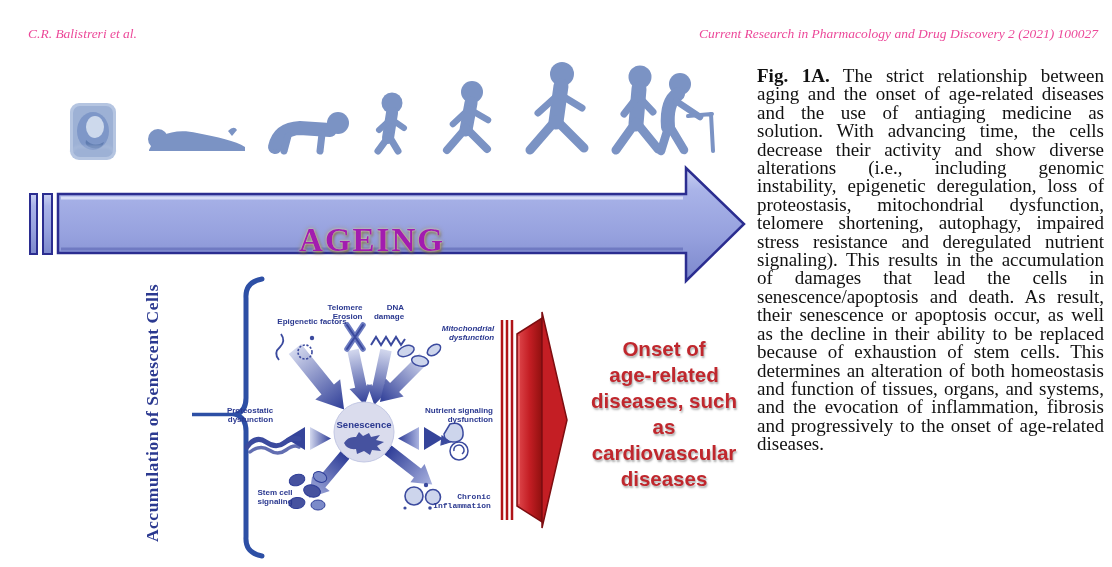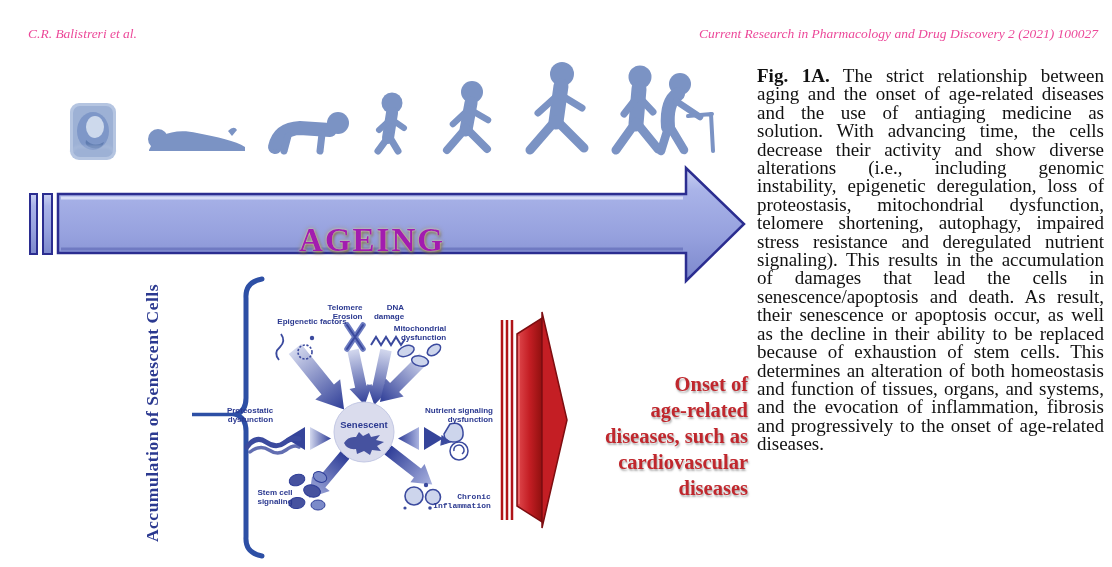--- a/index.html
+++ b/index.html
@@ -14,23 +14,23 @@
     font-family:"Liberation Serif",serif;font-weight:bold;font-size:33px;letter-spacing:2px;
     color:#a21caf;
     text-shadow:0 0 2px #f8f1da,0 0 5px #9b8a58,1px 2px 3px #6f5e33;margin-top:20px;}
   .rotated-label{position:absolute;left:152px;top:413px;transform:translate(-50%,-50%) rotate(-90deg);
     white-space:nowrap;font-weight:bold;font-size:17.5px;color:#2b3990;letter-spacing:.5px;}
   .diag-label{position:absolute;transform:translate(-50%,-50%);text-align:right;
     font-family:"Liberation Sans",sans-serif;font-weight:bold;font-size:8px;line-height:9px;
     color:#2b3990;white-space:pre-line;}
   .senescence-label{position:absolute;left:364px;top:424px;transform:translate(-50%,-50%);
     font-family:"Liberation Sans",sans-serif;font-weight:bold;font-size:9.5px;color:#2b3990;}
-  .outcome-text{position:absolute;left:580px;top:336px;width:168px;text-align:right;
-    font-family:Liberation Serif, serif;font-weight:bold;font-size:20.5px;line-height:26px;
-    color:#c0272d;white-space:pre-line;text-shadow:1px 1.5px 2px rgba(110,110,110,.55);margin-top:35px;}
+  .outcome-text{position:absolute;left:580px;top:336px;width:168px;text-align:center;
+    font-family:Liberation Sans, sans-serif;font-weight:bold;font-size:20.5px;line-height:26px;
+    color:#c0272d;white-space:pre-line;text-shadow:1px 1.5px 2px rgba(110,110,110,.55);}
   
   .caption{position:absolute;left:757px;top:67px;width:347px;font-size:19px;line-height:18.4px;
     color:#111;text-align:justify;}
   .caption b{font-weight:bold;}
   svg{position:absolute;left:0;top:0;}
 </style>
 </head>
 <body>
 
 <div class="page">
@@ -223,31 +223,31 @@
 
   <div class="ageing-label">AGEING</div>
 
   <div class="rotated-label">Accumulation of Senescent Cells</div>
 
   <div class="diag-label" style="left:312px;top:321px;">Epigenetic factors</div>
   <div class="diag-label" style="left:345px;top:312px;">Telomere
 Erosion</div>
   <div class="diag-label" style="left:389px;top:312px;">DNA
 damage</div>
-  <div class="diag-label" style="left:420px;top:333px;">Mitochondrial
+  <div class="diag-label" style="left:468px;top:333px;font-style:italic;">Mitochondrial
 dysfunction</div>
   <div class="diag-label" style="left:250px;top:415px;">Proteostatic
 dysfunction</div>
   <div class="diag-label" style="left:459px;top:415px;">Nutrient signaling
 dysfunction</div>
   <div class="diag-label" style="left:275px;top:497px;">Stem cell
 signaling</div>
   <div class="diag-label" style="left:462px;top:501px;font-family:Liberation Mono, monospace;">Chronic
 Inflammation</div>
-  <div class="senescence-label">Senescent</div>
+  <div class="senescence-label">Senescence</div>
 
   <div class="outcome-text">Onset of
 age-related
 diseases, such as
 cardiovascular
 diseases</div>
 
   <div class="caption"><b>Fig. 1A.</b> <span>The strict relationship between aging and the onset of age-related diseases and the use of antiaging medicine as solution. With advancing time, the cells decrease their activity and show diverse alterations (i.e., including genomic instability, epigenetic deregulation, loss of proteostasis, mitochondrial dysfunction, telomere shortening, autophagy, impaired stress resistance and deregulated nutrient signaling). This results in the accumulation of damages that lead the cells in senescence/apoptosis and death. As result, their senescence or apoptosis occur, as well as the decline in their ability to be replaced because of exhaustion of stem cells. This determines an alteration of both homeostasis and function of tissues, organs, and systems, and the evocation of inflammation, fibrosis and progressively to the onset of age-related diseases.</span></div>
 
 </div>

